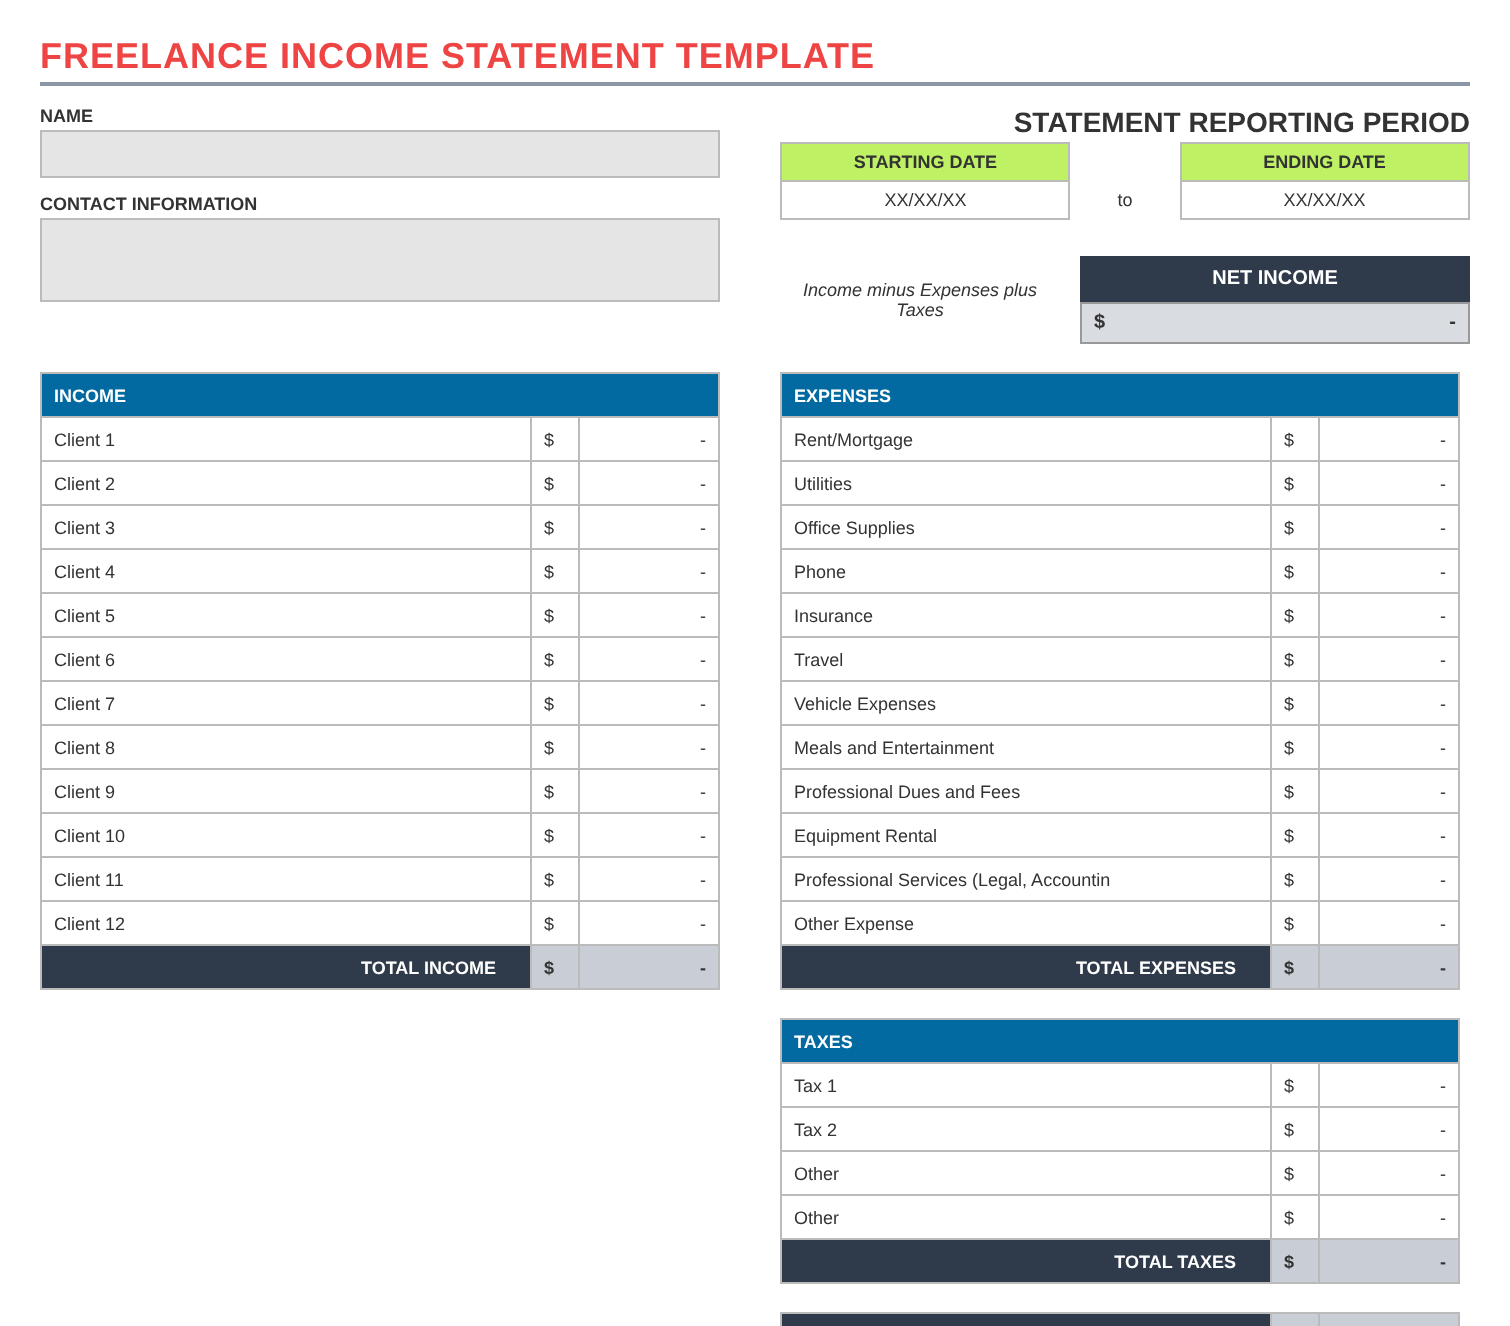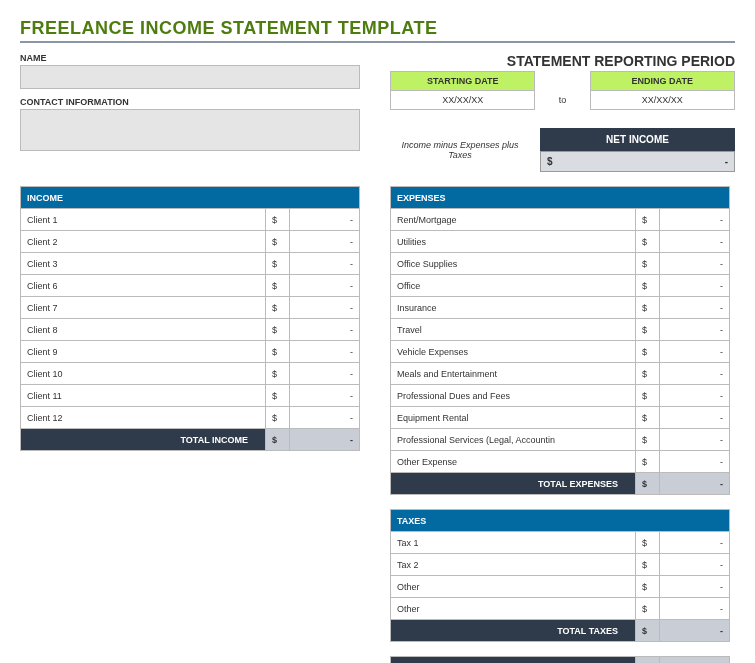--- a/index.html
+++ b/index.html
@@ -7,21 +7,21 @@
     font-family: Arial, Helvetica, sans-serif;
     font-size: 10px;
     color: #333;
     background: #fff;
     padding: 18px 20px;
     width: 755px;
   }
   .title {
     font-size: 18px;
     font-weight: bold;
-    color: #4d7c0f;
+    color: #ef4444;
     letter-spacing: 0.5px;
     border-bottom: 2px solid #8a95a5;
     padding-bottom: 2px;
     margin-bottom: 10px;
   }
   .toprow {
     display: flex;
     gap: 30px;
     margin-bottom: 8px;
   }
@@ -200,20 +200,30 @@
             <td class="namecell">Client 2</td>
             <td class="curcell">$</td>
             <td class="valcell">-</td>
           </tr>
           <tr>
             <td class="namecell">Client 3</td>
             <td class="curcell">$</td>
             <td class="valcell">-</td>
           </tr>
           <tr>
+            <td class="namecell">Client 4</td>
+            <td class="curcell">$</td>
+            <td class="valcell">-</td>
+          </tr>
+          <tr>
+            <td class="namecell">Client 5</td>
+            <td class="curcell">$</td>
+            <td class="valcell">-</td>
+          </tr>
+          <tr>
             <td class="namecell">Client 6</td>
             <td class="curcell">$</td>
             <td class="valcell">-</td>
           </tr>
           <tr>
             <td class="namecell">Client 7</td>
             <td class="curcell">$</td>
             <td class="valcell">-</td>
           </tr>
           <tr>
@@ -269,21 +279,21 @@
             <td class="namecell">Utilities</td>
             <td class="curcell">$</td>
             <td class="valcell">-</td>
           </tr>
           <tr>
             <td class="namecell">Office Supplies</td>
             <td class="curcell">$</td>
             <td class="valcell">-</td>
           </tr>
           <tr>
-            <td class="namecell">Office</td>
+            <td class="namecell">Phone</td>
             <td class="curcell">$</td>
             <td class="valcell">-</td>
           </tr>
           <tr>
             <td class="namecell">Insurance</td>
             <td class="curcell">$</td>
             <td class="valcell">-</td>
           </tr>
           <tr>
             <td class="namecell">Travel</td>

